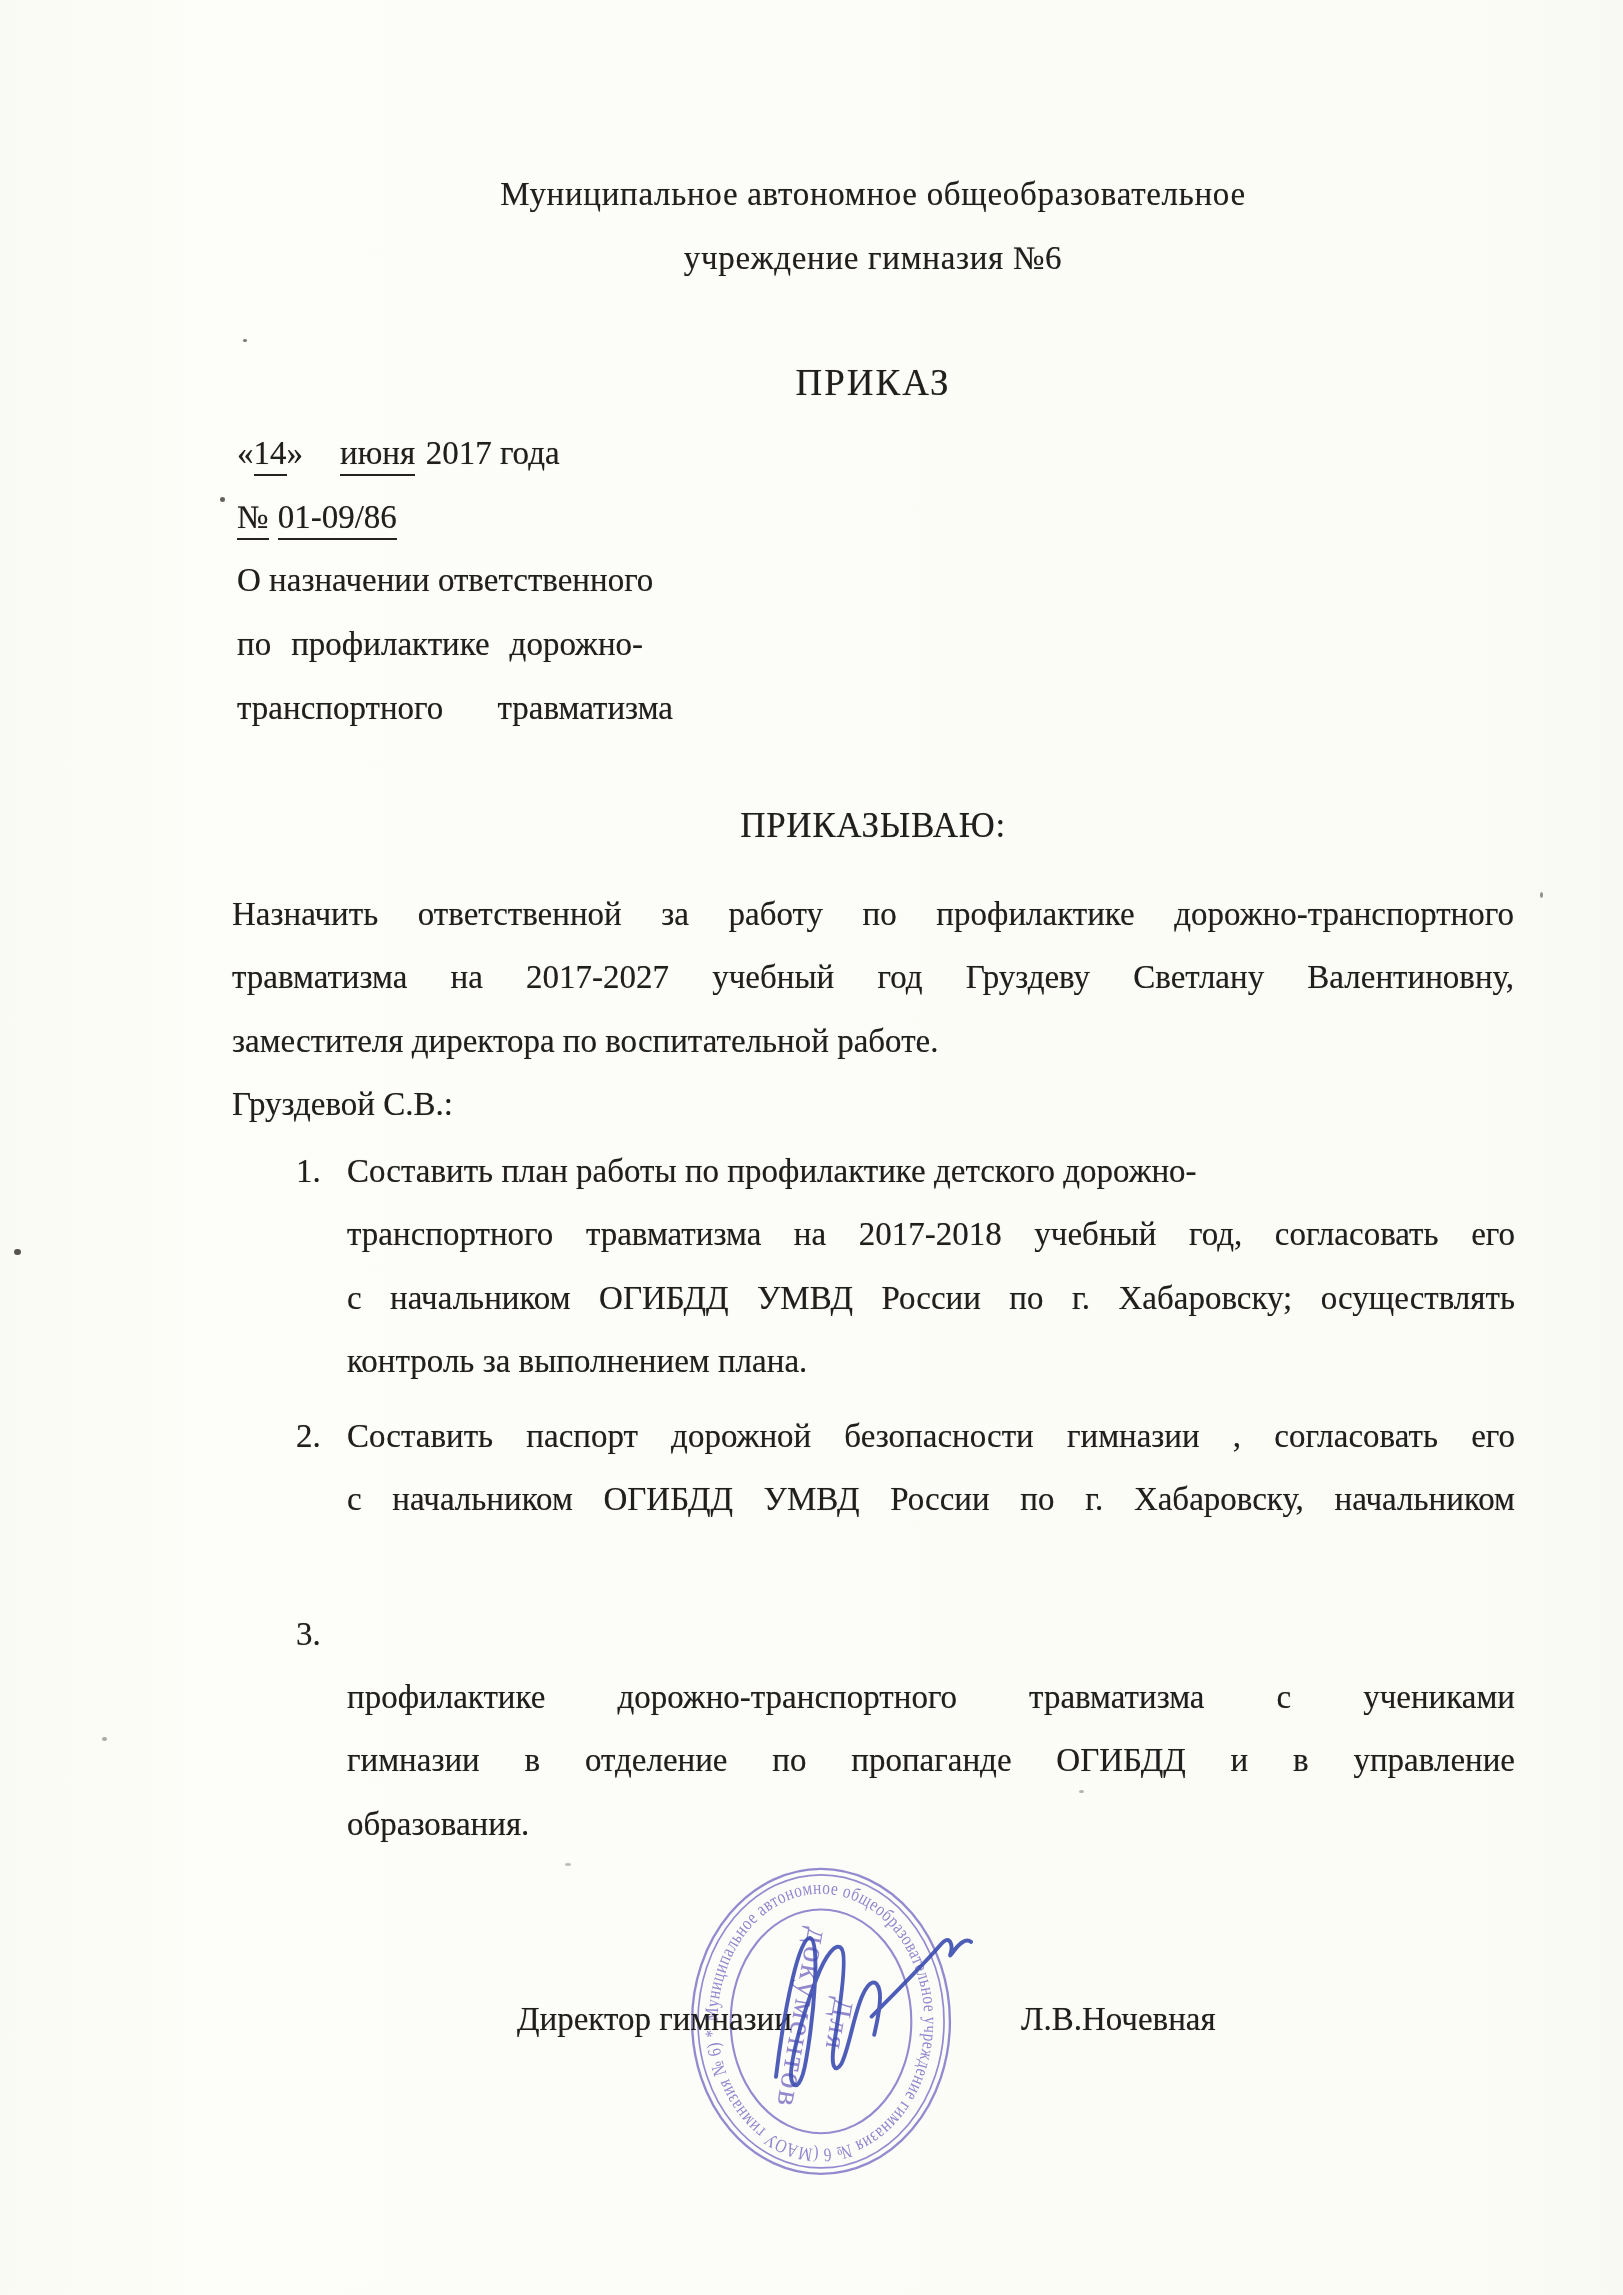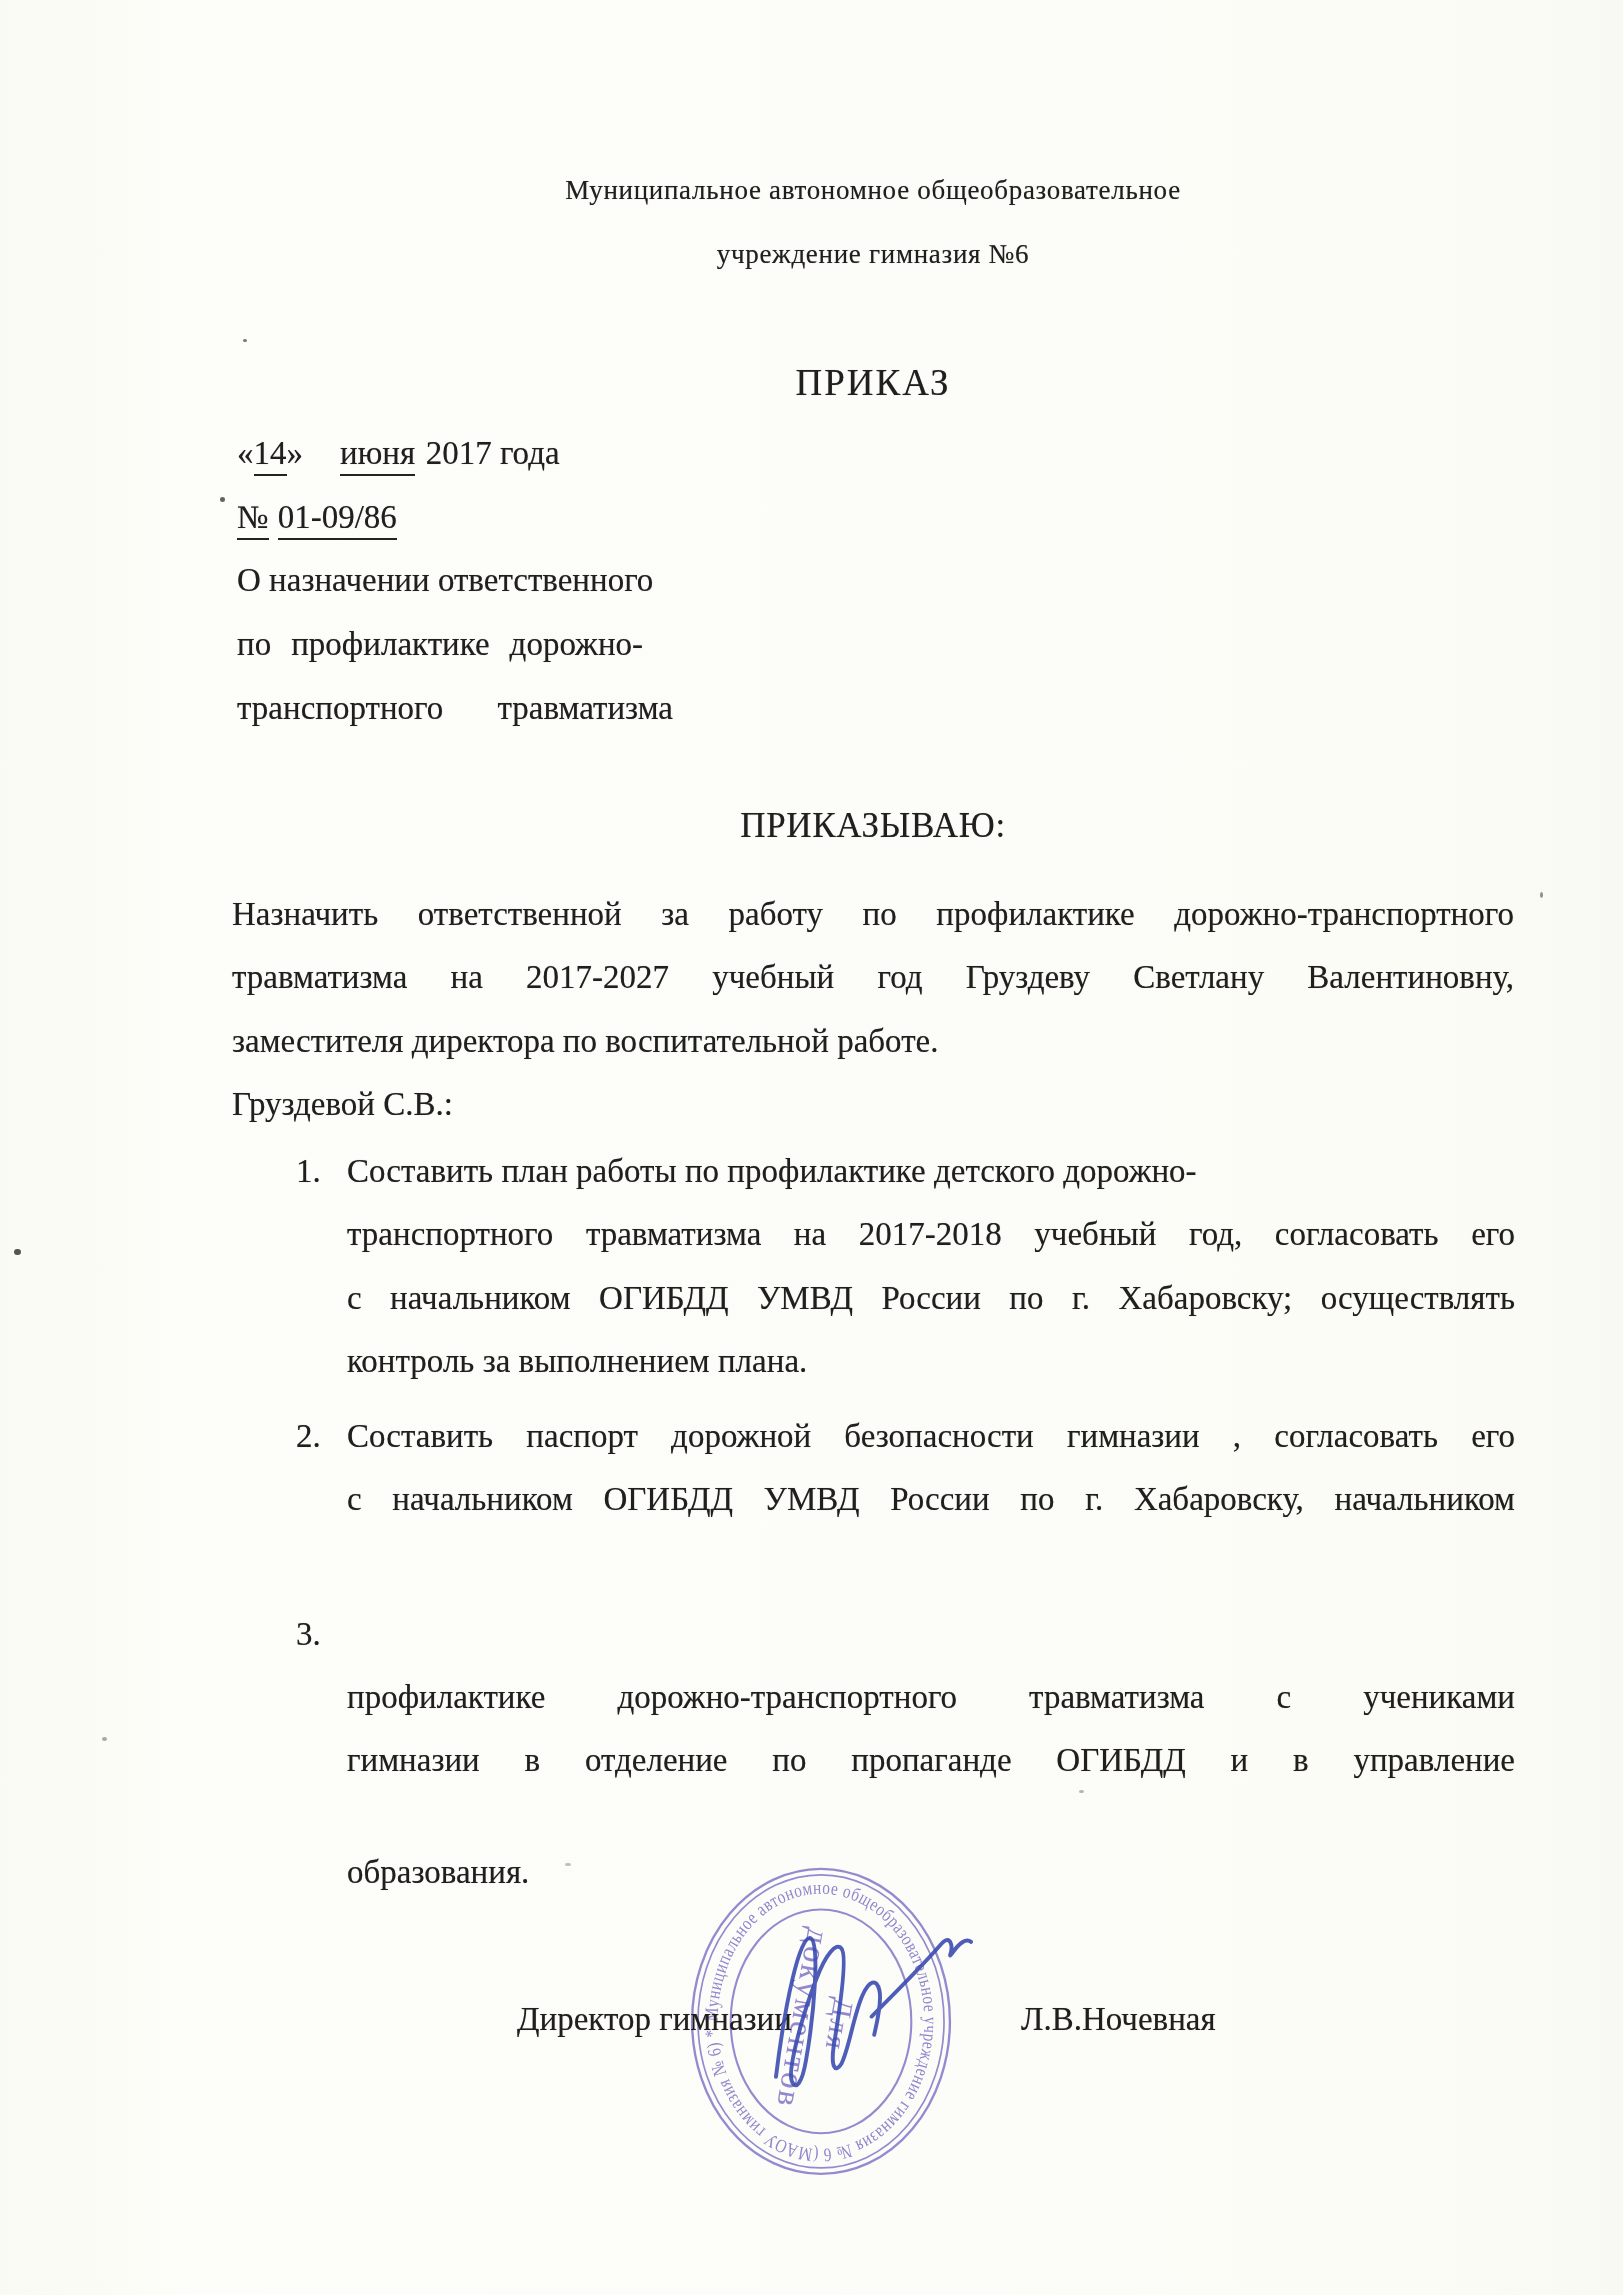--- a/index.html
+++ b/index.html
@@ -7,21 +7,21 @@
     position:relative;width:1623px;height:2295px;overflow:hidden;
     background:linear-gradient(90deg,#fafaf4 0%,#fdfdf9 12%,#fcfcf8 50%,#fcfcf7 88%,#f9f9f3 100%);
     font-family:"Liberation Serif","DejaVu Serif",serif;
     color:#211e1e;
   }
   .line{
     position:absolute;font-size:33px;line-height:1.18;white-space:nowrap;
     color:#211e1e;text-shadow:0 0 0.7px rgba(45,40,40,.55);
   }
   .center-line{left:232px;width:1282px;text-align:center;}
-  .hdr{font-size:27px;letter-spacing:0.7px;}
+  .hdr{font-size:33px;letter-spacing:0.7px;}
   .doc-title{font-size:37px;letter-spacing:2px;}
   .cmd{font-size:35px;letter-spacing:0.7px;}
   .j{white-space:normal;text-align:justify;text-align-last:justify;}
   .body-col{left:232px;width:1282px;}
   .item-col{left:347px;width:1168px;}
   .item-num{left:296px;}
   .u{border-bottom:2.6px solid #262222;padding-bottom:3.3px;}
   .subj2{word-spacing:11.8px;}
   .subj3{word-spacing:46px;}
   .month{margin-left:37px;}
@@ -67,21 +67,21 @@
   <div class="line j item-col" style="top:1279px;">с начальником ОГИБДД УМВД России по г. Хабаровску; осуществлять</div>
   <div class="line item-col" style="top:1342px;">контроль за выполнением плана.</div>
 
   <div class="line item-num" style="top:1417px;">2.</div>
   <div class="line j item-col" style="top:1417px;">Составить паспорт дорожной безопасности гимназии , согласовать его</div>
   <div class="line j item-col" style="top:1480px;">с начальником ОГИБДД УМВД России по г. Хабаровску, начальником</div>
 
   <div class="line item-num" style="top:1615px;">3.</div>
   <div class="line j item-col" style="top:1678px;">профилактике дорожно-транспортного травматизма с учениками</div>
   <div class="line j item-col" style="top:1741px;">гимназии в отделение по пропаганде ОГИБДД и в управление</div>
-  <div class="line item-col" style="top:1805px;margin-top:48px;">образования.</div>
+  <div class="line item-col" style="top:1805px;">образования.</div>
 
   <div class="stamp-wrap">
     <svg width="284" height="322" viewBox="0 0 434 492">
       <g stroke="#7d72c6" fill="none" opacity="0.88">
         <ellipse cx="217" cy="242" rx="197" ry="233" stroke-width="3.6"></ellipse>
         <ellipse cx="217" cy="242" rx="188" ry="224" stroke-width="2.6"></ellipse>
         <ellipse cx="217" cy="242" rx="138" ry="171" stroke-width="3.2"></ellipse>
       </g>
       <path id="rp" d="M 59,242 A 158,195 0 0 1 375,242 A 158,195 0 0 1 59,242" fill="none" stroke="none"></path>
       <text font-size="29" fill="#7d72c6" letter-spacing="1" font-family="Liberation Serif, DejaVu Serif, serif" opacity="0.92">

